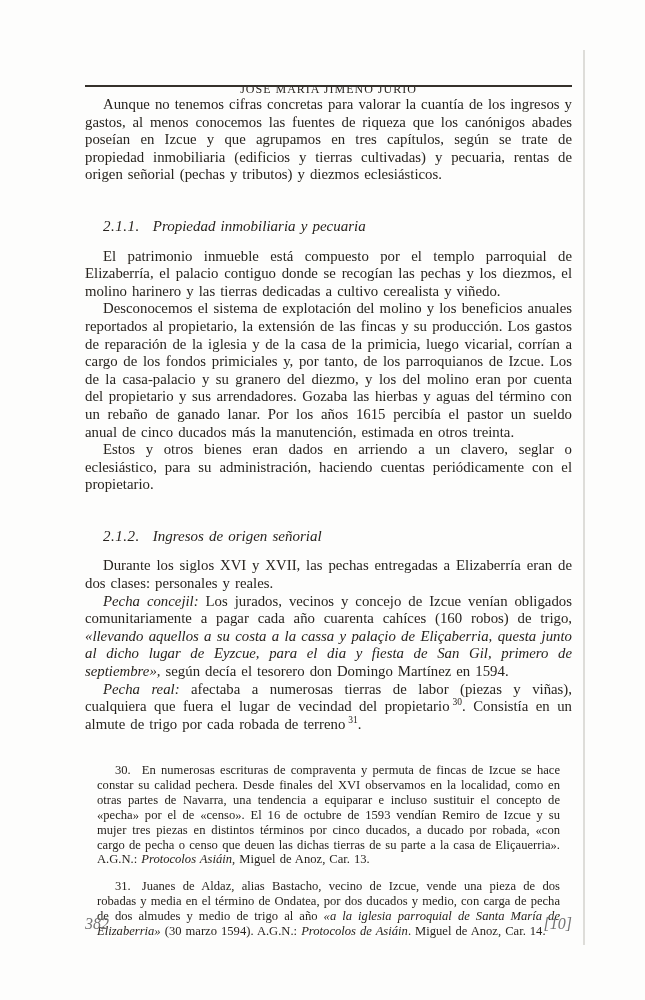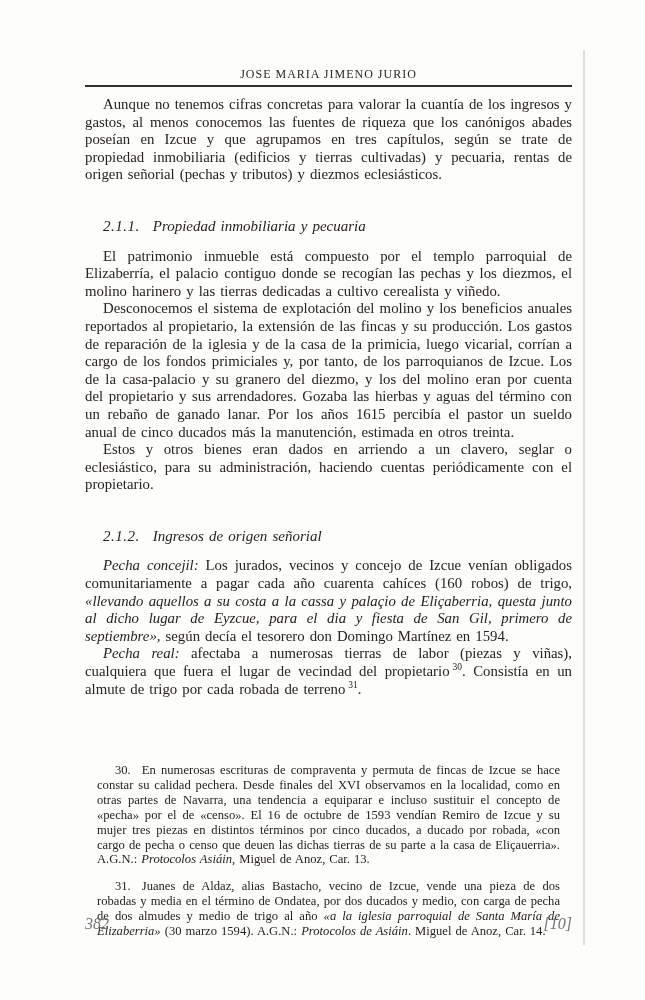--- a/index.html
+++ b/index.html
@@ -20,21 +20,21 @@
   .scan-artifact {
     position: absolute;
     left: 583px;
     top: 50px;
     width: 2px;
     height: 895px;
     background: #deddd9;
   }
   .running-header {
     position: absolute;
-    top: 67px;
+    top: 82px;
     left: 85px;
     width: 487px;
     text-align: center;
     font-size: 12px;
     letter-spacing: 1px;
     color: #2b2722;
     white-space: nowrap;
   }
   .header-rule {
     position: absolute;
@@ -120,20 +120,21 @@
   <div class="running-header">JOSE MARIA JIMENO JURIO</div>
   <div class="header-rule"></div>
 
   <main class="article-body">
       <p class="para"><span class="rn">Aunque no tenemos cifras concretas para valorar la cuantía de los ingresos y gastos, al menos conocemos las fuentes de riqueza que los canónigos abades poseían en Izcue y que agrupamos en tres capítulos, según se trate de propiedad inmobiliaria (edificios y tierras cultivadas) y pecuaria, rentas de origen señorial (pechas y tributos) y diezmos eclesiásticos.</span></p>
       <h2 class="section-heading"><span class="heading-number">2.1.1.</span><span class="heading-title">Propiedad inmobiliaria y pecuaria</span></h2>
       <p class="para"><span class="rn">El patrimonio inmueble está compuesto por el templo parroquial de Elizaberría, el palacio contiguo donde se recogían las pechas y los diezmos, el molino harinero y las tierras dedicadas a cultivo cerealista y viñedo.</span></p>
       <p class="para"><span class="rn">Desconocemos el sistema de explotación del molino y los beneficios anuales reportados al propietario, la extensión de las fincas y su producción. Los gastos de reparación de la iglesia y de la casa de la primicia, luego vicarial, corrían a cargo de los fondos primiciales y, por tanto, de los parroquianos de Izcue. Los de la casa-palacio y su granero del diezmo, y los del molino eran por cuenta del propietario y sus arrendadores. Gozaba las hierbas y aguas del término con un rebaño de ganado lanar. Por los años 1615 percibía el pastor un sueldo anual de cinco ducados más la manutención, estimada en otros treinta.</span></p>
       <p class="para"><span class="rn">Estos y otros bienes eran dados en arriendo a un clavero, seglar o eclesiástico, para su administración, haciendo cuentas periódicamente con el propietario.</span></p>
       <h2 class="section-heading"><span class="heading-number">2.1.2.</span><span class="heading-title">Ingresos de origen señorial</span></h2>
+      <p class="para"><span class="rn">Durante los siglos XVI y XVII, las pechas entregadas a Elizaberría eran de dos clases: personales y reales.</span></p>
       <p class="para"><span class="it">Pecha concejil:</span><span class="rn"> Los jurados, vecinos y concejo de Izcue venían obligados comunitariamente a pagar cada año cuarenta cahíces (160 robos) de trigo, </span><span class="it">«llevando aquellos a su costa a la cassa y palaçio de Eliçaberria, questa junto al dicho lugar de Eyzcue, para el dia y fiesta de San Gil, primero de septiembre»,</span><span class="rn"> según decía el tesorero don Domingo Martínez en 1594.</span></p>
       <p class="para"><span class="it">Pecha real:</span><span class="rn"> afectaba a numerosas tierras de labor (piezas y viñas), cualquiera que fuera el lugar de vecindad del propietario</span><sup class="fn-ref">30</sup><span class="rn">. Consistía en un almute de trigo por cada robada de terreno</span><sup class="fn-ref">31</sup><span class="rn">.</span></p>
     </main>
 
   <section class="footnotes">
       <p class="footnote"><span class="fn-number">30.</span><span class="rn">En numerosas escrituras de compraventa y permuta de fincas de Izcue se hace constar su calidad pechera. Desde finales del XVI observamos en la localidad, como en otras partes de Navarra, una tendencia a equiparar e incluso sustituir el concepto de «pecha» por el de «censo». El 16 de octubre de 1593 vendían Remiro de Izcue y su mujer tres piezas en distintos términos por cinco ducados, a ducado por robada, «con cargo de pecha o censo que deuen las dichas tierras de su parte a la casa de Eliçauerria». A.G.N.: </span><span class="it">Protocolos Asiáin</span><span class="rn">, Miguel de Anoz, Car. 13.</span></p>
       <p class="footnote"><span class="fn-number">31.</span><span class="rn">Juanes de Aldaz, alias Bastacho, vecino de Izcue, vende una pieza de dos robadas y media en el término de Ondatea, por dos ducados y medio, con carga de pecha de dos almudes y medio de trigo al año </span><span class="it">«a la iglesia parroquial de Santa María de Elizaberria»</span><span class="rn"> (30 marzo 1594). A.G.N.: </span><span class="it">Protocolos de Asiáin</span><span class="rn">. Miguel de Anoz, Car. 14.</span></p>
     </section>
 
   <footer class="page-footer">

